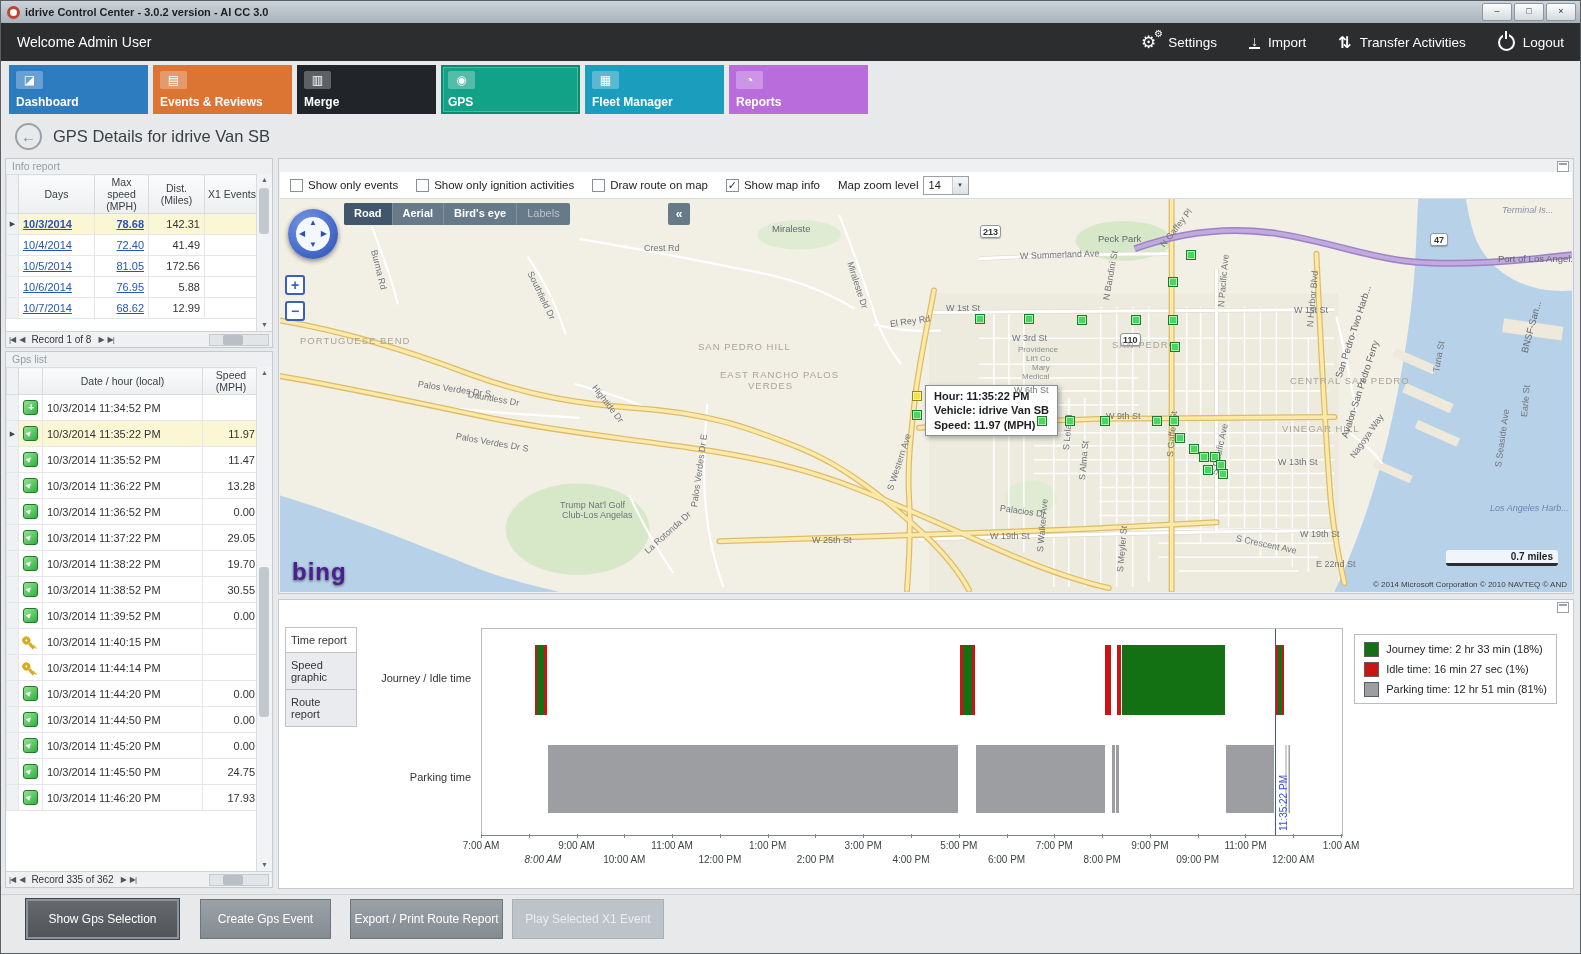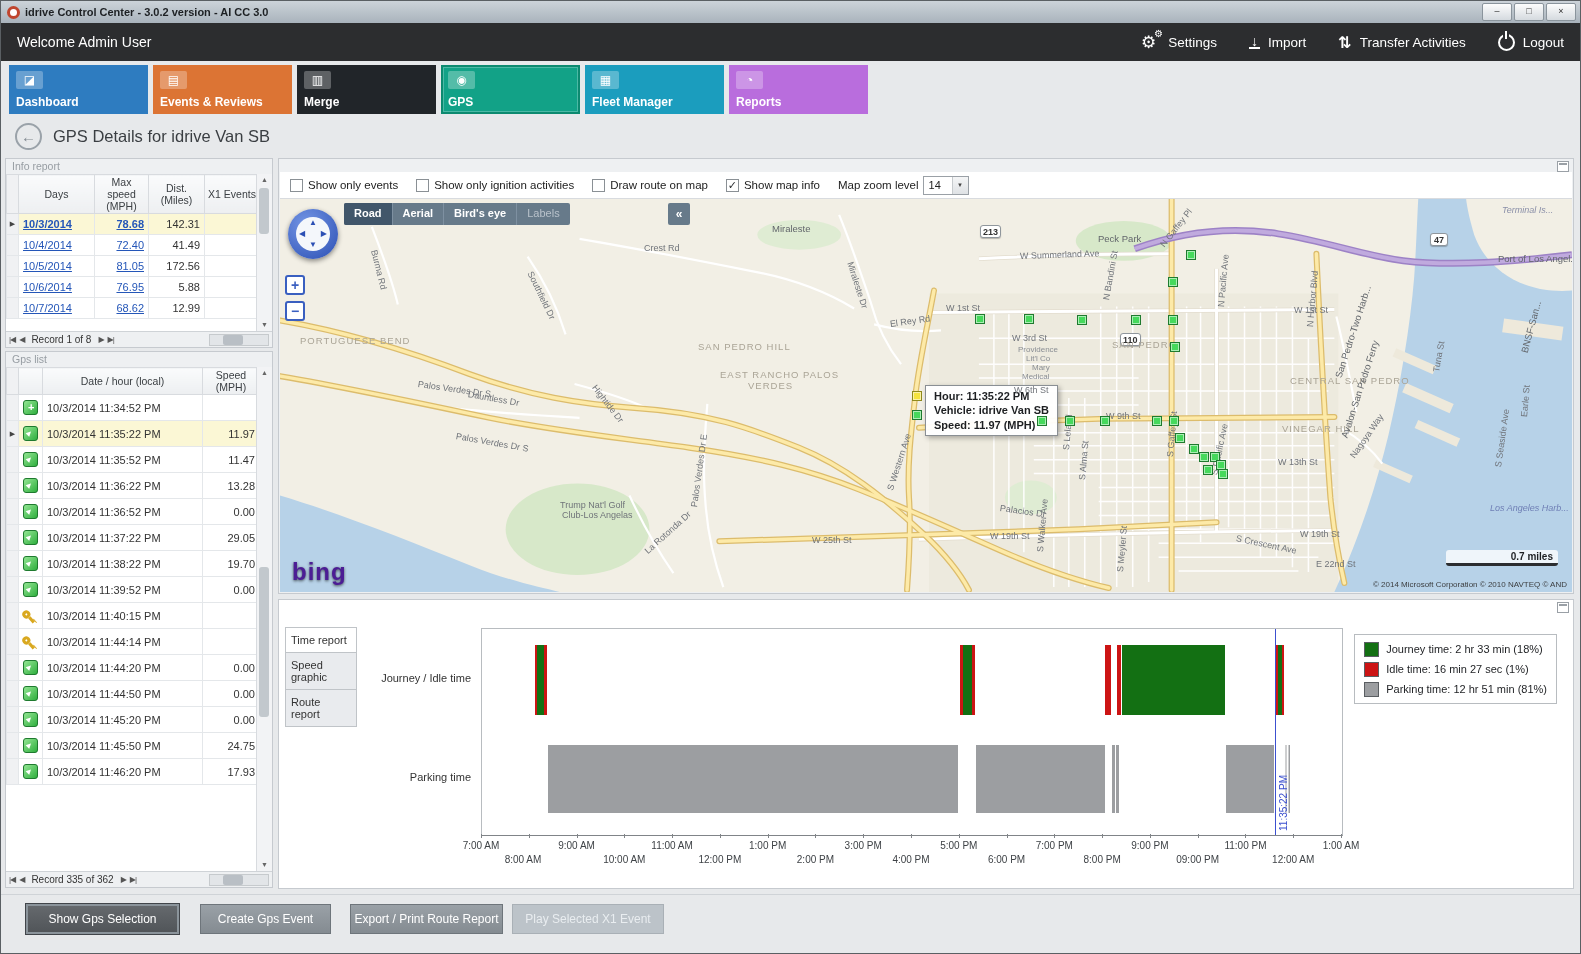--- a/index.html
+++ b/index.html
@@ -127,21 +127,21 @@
   .tick.low{top:254px;}
   .tickline{position:absolute;width:1px;height:4px;background:#808488;top:234px;}
   .cursor{position:absolute;top:0;height:100%;width:1px;background:#3c50cf;z-index:3;}
   .cursor-label{position:absolute;writing-mode:vertical-rl;transform:rotate(180deg);font-size:10px;color:#3c50cf;top:112px;height:90px;z-index:3;background:rgba(255,255,255,.5);}
   .legend{position:absolute;right:16px;top:34px;background:#fff;border:1px solid #b8bcc0;padding:4px 9px;font-size:11px;color:#1d1f22;}
   .lrow{display:flex;align-items:center;gap:7px;height:20px;}
   .sw{width:13px;height:13px;border:1px solid #5a5e62;flex:0 0 auto;}
   
   .footer{position:absolute;left:0;right:0;top:893px;height:61px;background:#e7e9eb;border-top:1px solid #cfd3d7;}
   .fbtns{display:flex;align-items:center;height:48px;padding-left:25px;}
-  .fbtn{height:30px;border:1px solid #6e757b;background:linear-gradient(#9aa1a7,#848b91);color:#fff;font-size:12px;font-family:inherit;cursor:pointer;padding:0;}
+  .fbtn{height:40px;border:1px solid #6e757b;background:linear-gradient(#9aa1a7,#848b91);color:#fff;font-size:12px;font-family:inherit;cursor:pointer;padding:0;}
   .fbtn.dark{background:linear-gradient(#65696d,#515559);border:2px solid #8b949b;box-shadow:0 0 0 1px #41454a;}
   .fbtn.disabled{background:#bcc3c9;color:#e9edf0;border-color:#a9b0b6;cursor:default;}
   #footer-btns .fbtn:nth-child(1){width:153px;margin-right:21px;}
   #footer-btns .fbtn:nth-child(2){width:131px;margin-right:19px;}
   #footer-btns .fbtn:nth-child(3){width:153px;margin-right:9px;}
   #footer-btns .fbtn:nth-child(4){width:152px;}
   
   .ic{display:inline-block;width:15px;height:15px;position:relative;vertical-align:middle;box-sizing:border-box;}
   .ic-gps-point,.ic-gps-start{background:linear-gradient(135deg,#93e693,#2fae3e);border:1px solid #1f7a2f;border-radius:3px;}
   .ic-gps-point::after{content:"▸";position:absolute;left:2px;top:0;color:#fff;font-size:10px;transform:rotate(-45deg);}
@@ -348,20 +348,26 @@
               <td class="gut"></td>
               <td class="icell"><span class="ic ic-gps-point"></span></td>
               <td>10/3/2014 11:37:22 PM</td>
               <td class="num">29.05</td>
             </tr>
             <tr>
               <td class="gut"></td>
               <td class="icell"><span class="ic ic-gps-point"></span></td>
               <td>10/3/2014 11:38:22 PM</td>
               <td class="num">19.70</td>
+            </tr>
+            <tr>
+              <td class="gut"></td>
+              <td class="icell"><span class="ic ic-gps-point"></span></td>
+              <td>10/3/2014 11:38:52 PM</td>
+              <td class="num">30.55</td>
             </tr>
             <tr>
               <td class="gut"></td>
               <td class="icell"><span class="ic ic-gps-point"></span></td>
               <td>10/3/2014 11:39:52 PM</td>
               <td class="num">0.00</td>
             </tr>
             <tr>
               <td class="gut"></td>
               <td class="icell"><span class="ic ic-ignition-key"></span></td>
@@ -670,21 +676,21 @@
           <div class="seg park" style="left: 802.667px; width: 2px;"></div>
           <div class="seg park" style="left: 806.489px; width: 2px;"></div>
         </div>
     <div class="cursor" style="left: 792.605px; background: rgb(60, 80, 207);"></div>
         <div class="cursor-label" style="left: 795.605px; color: rgb(60, 80, 207);">11:35:22 PM</div>
       </div>
     <div class="tickhost" id="tick-host">
         <div class="tickline" style="left: 202px;"></div>
         <div class="tick" style="left: 202px;">7:00 AM</div>
         <div class="tickline" style="left: 249.778px;"></div>
-        <div class="tick low" style="left: 244px;">8:00 AM</div>
+        <div class="tick low" style="left: 264px; font-style: italic;">8:00 AM</div>
         <div class="tickline" style="left: 297.556px;"></div>
         <div class="tick" style="left: 297.556px;">9:00 AM</div>
         <div class="tickline" style="left: 345.333px;"></div>
         <div class="tick low" style="left: 345.333px;">10:00 AM</div>
         <div class="tickline" style="left: 393.111px;"></div>
         <div class="tick" style="left: 393.111px;">11:00 AM</div>
         <div class="tickline" style="left: 440.889px;"></div>
         <div class="tick low" style="left: 440.889px;">12:00 PM</div>
         <div class="tickline" style="left: 488.667px;"></div>
         <div class="tick" style="left: 488.667px;">1:00 PM</div>

